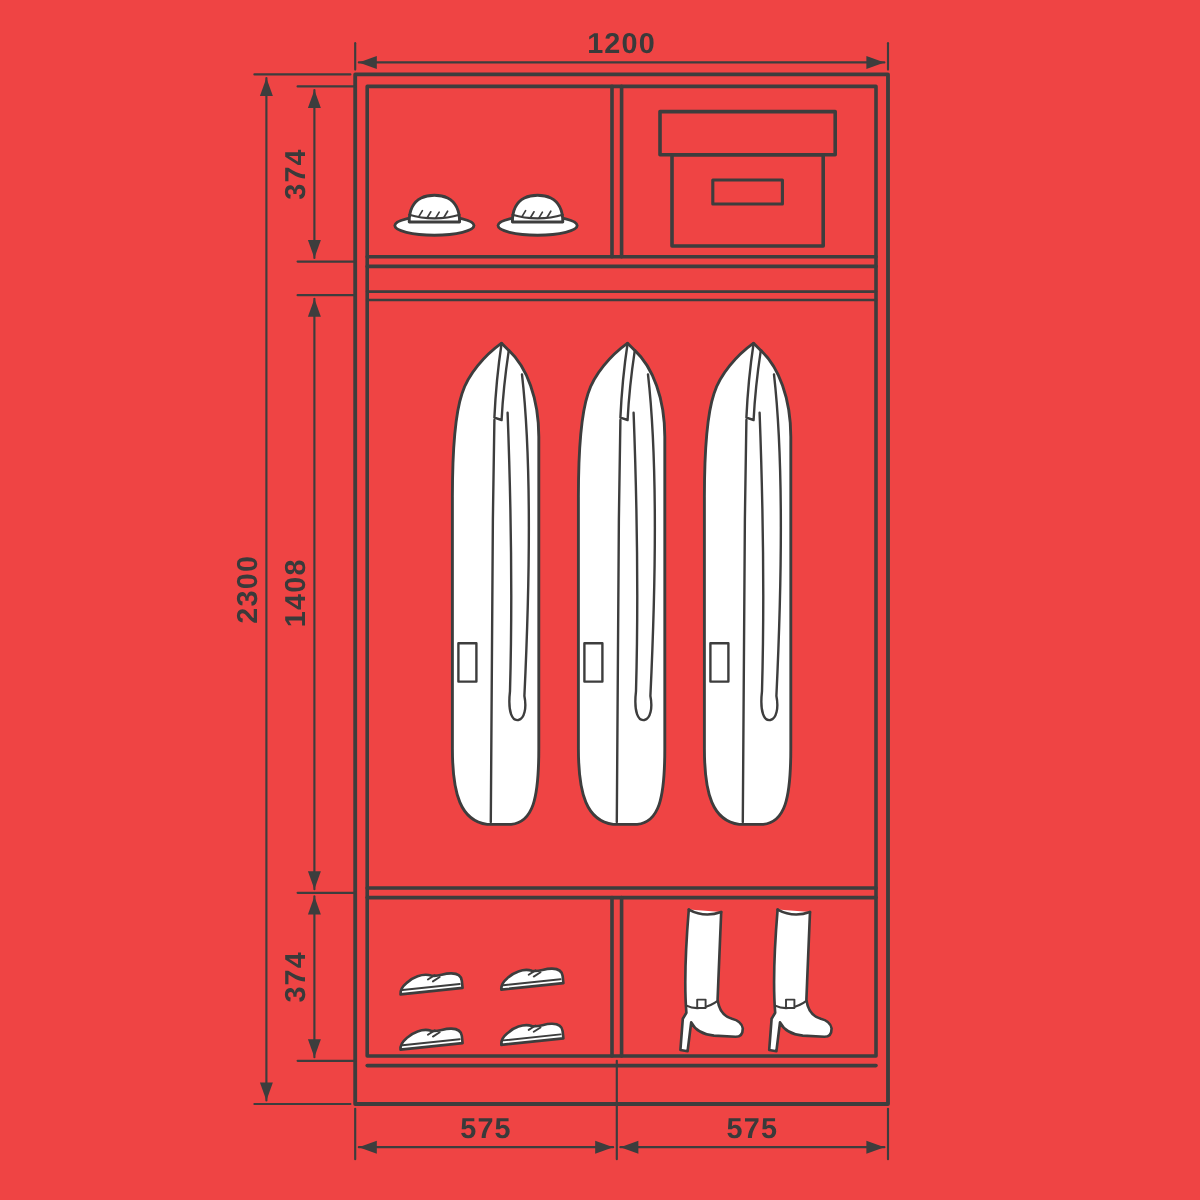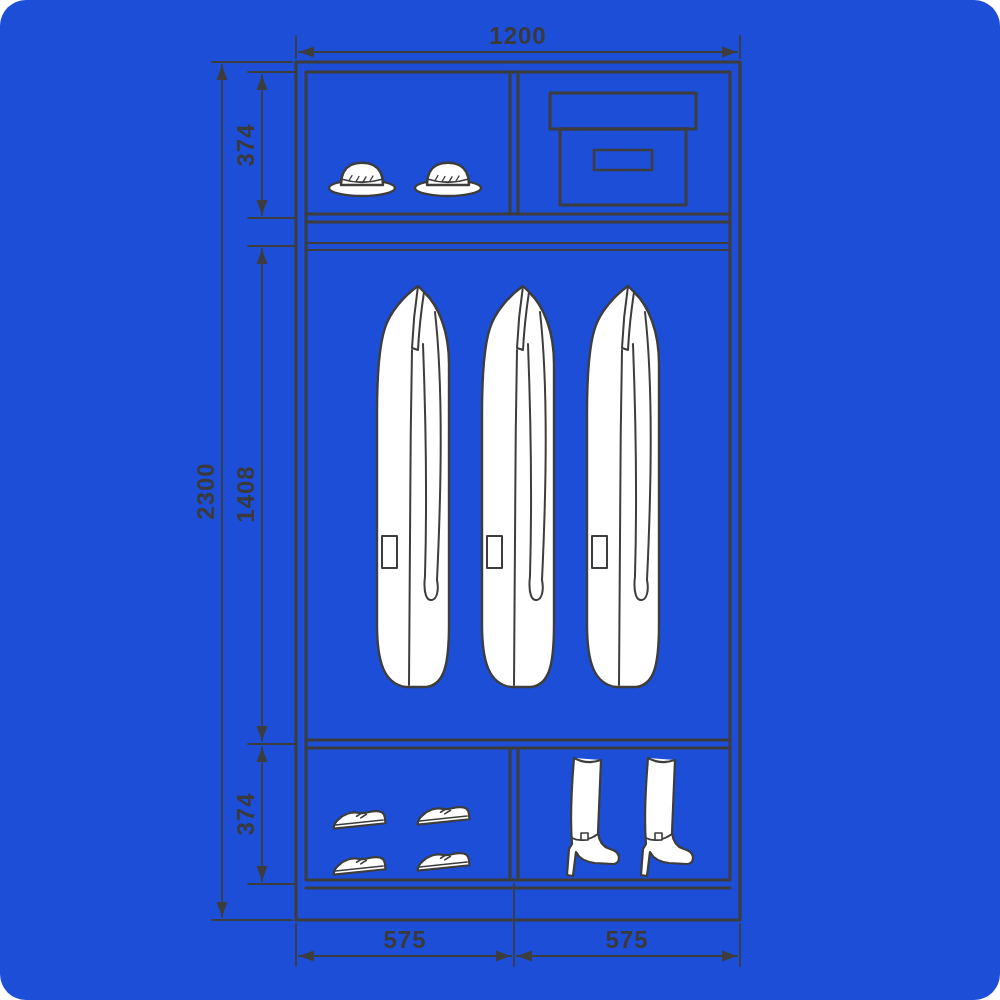--- a/index.html
+++ b/index.html
@@ -7,22 +7,21 @@
     padding: 0;
     background: #ffffff;
     width: 1000px;
     height: 1000px;
     font-family: "Liberation Sans", sans-serif;
   }
   .stage {
     position: relative;
     width: 1000px;
     height: 1000px;
-    background: #1d4ed8;
-    border-radius: 26px;
+    background: #ef4444;
   }
   svg { display: block; }
   .dim {
     font: bold 24px "Liberation Sans", sans-serif;
     fill: #3a3a3a;
     stroke: none;
     letter-spacing: 1px;
   }
 </style>
 </head>

